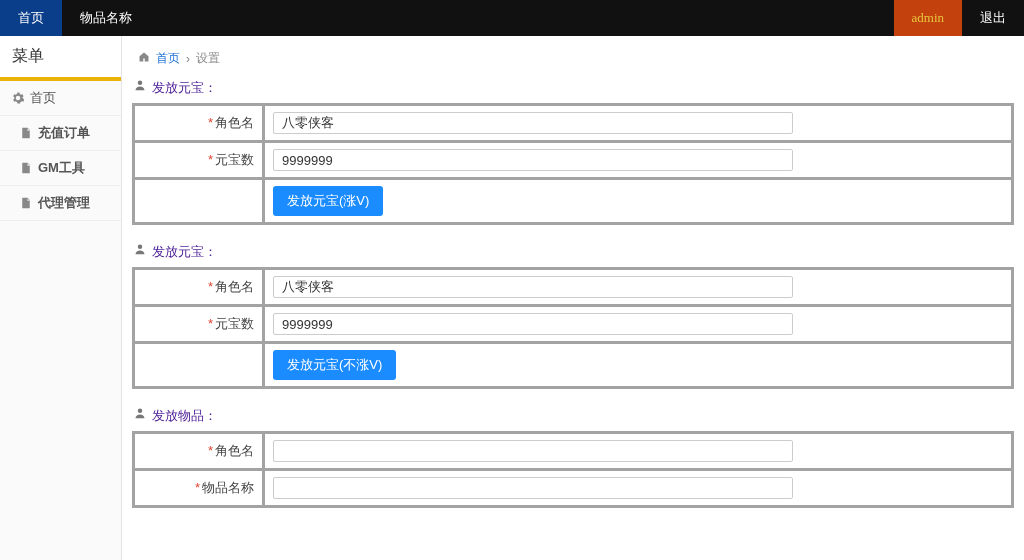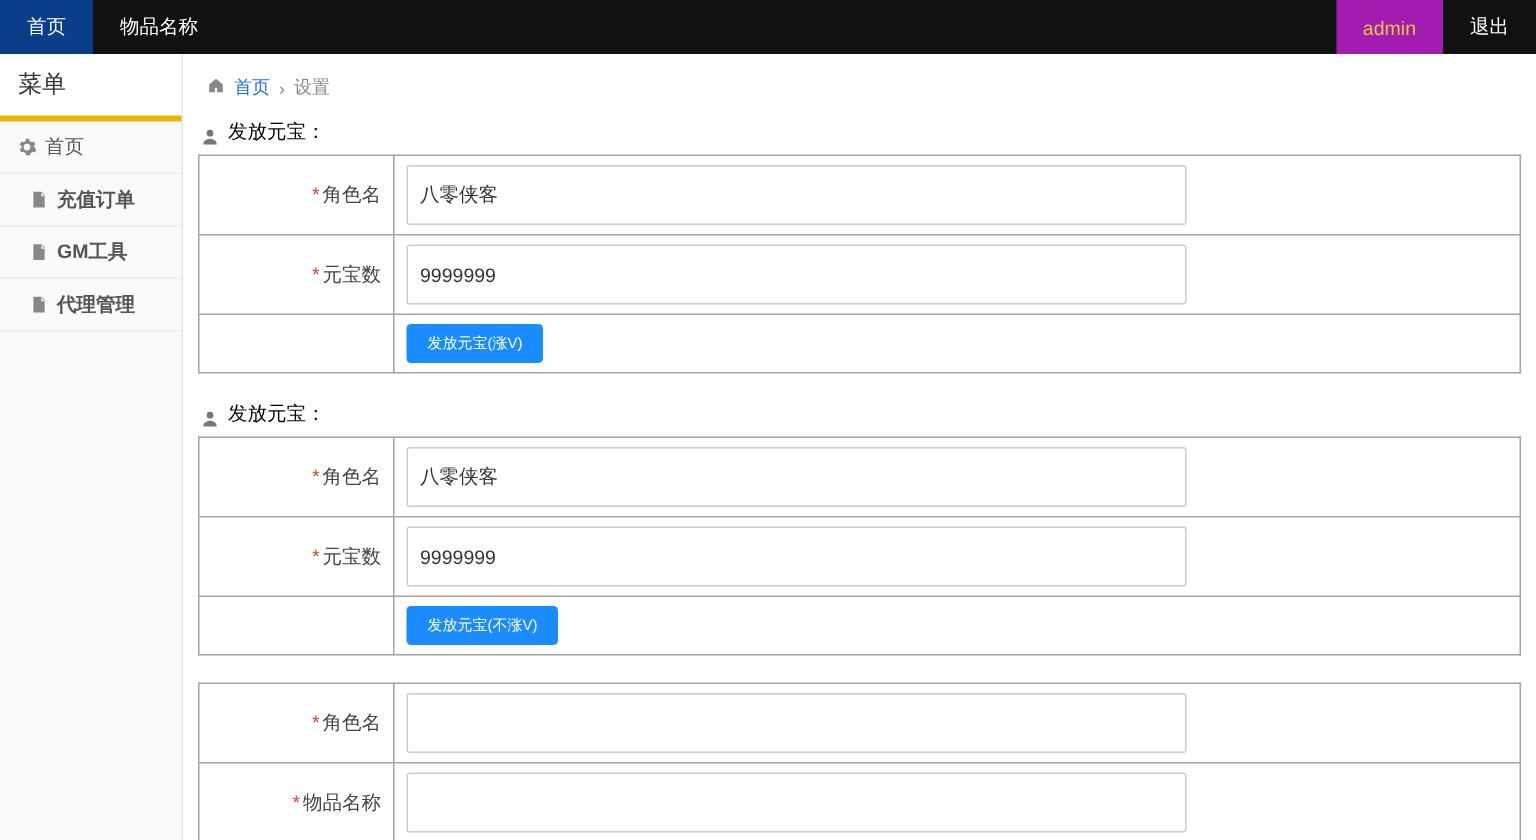--- a/index.html
+++ b/index.html
@@ -2,48 +2,48 @@
 <html><head>
 <meta charset="utf-8">
 <style>
 * { box-sizing: border-box; margin: 0; padding: 0; }
 body { font-family: "Microsoft YaHei", Arial, sans-serif; font-size: 13px; color: #333; background: #fff; }
 
 .topbar { height: 36px; background: #111; display: flex; align-items: stretch; justify-content: space-between; }
 .topbar-left, .topbar-right { display: flex; }
 .top-item { padding: 0 18px; display: flex; align-items: center; color: #fff; font-size: 13px; cursor: pointer; }
 .top-item.active { background: #0a3d8a; }
-.top-item.user { background: #a21caf; color: #e6c63e; }
+.top-item.user { background: #c2410c; color: #e6c63e; font-family: Liberation Serif, serif; }
 
 .container { display: flex; }
 .sidebar { width: 122px; border-right: 1px solid #e4e4e4; background: #fafafa; min-height: 524px; }
 .sidebar-title { padding: 10px 12px; font-size: 16px; color: #333; border-bottom: 4px solid #eab308; background: #fff; }
 .sidebar-item { padding: 8px 12px; font-size: 13px; color: #555; cursor: pointer; border-bottom: 1px solid #eee; display: flex; align-items: center; gap: 6px; }
 .sidebar-item.level2 { padding-left: 20px; font-weight: bold; }
 .ico { width: 12px; height: 12px; display: inline-flex; align-items: center; justify-content: center; }
 .ico svg { width: 12px; height: 12px; fill: #888; }
 
 .main { flex: 1; padding: 10px 10px 20px 10px; }
 .breadcrumb { display: flex; align-items: center; gap: 6px; font-size: 12px; color: #888; padding: 4px 6px 12px 6px; }
 .breadcrumb a { color: #1b6fd8; text-decoration: none; }
 .breadcrumb .home-ico svg { width: 12px; height: 12px; fill: #888; }
 
 .card { border: 1px solid #e4e4e4; border-radius: 2px; margin-bottom: 16px; background: #fff; }
 .card-inner { padding: 10px; }
 .banner-btn { display: inline-block; background: linear-gradient(#2a7ee8,#0a5ed0); color: #2a7ee8; font-size: 12px; padding: 6px 22px; border-radius: 2px; }
 
-.section-hdr { display: flex; align-items: flex-end; gap: 6px; font-size: 13px; color: #000000; margin: 0 0 6px 2px; }
+.section-hdr { display: flex; align-items: flex-start; gap: 6px; font-size: 13px; color: #4c1d95; margin: 0 0 6px 2px; }
 .section-hdr svg { width: 12px; height: 12px; fill: #777; }
 
 .form-table { width: 100%; border: 1px solid #e4e4e4; border-collapse: collapse; margin-bottom: 18px; }
-.form-table td { border: 1px solid #a3a3a3; padding: 6px 8px; font-size: 13px; }
+.form-table td { border: 3px solid #a3a3a3; padding: 6px 8px; font-size: 13px; }
 .form-table td.lbl { width: 130px; text-align: right; color: #444; background: #fff; }
 .form-table td.lbl .req { color: #d43; margin-right: 2px; }
-.field-input { width: 520px; max-width: 100%; height: 40px; border: 1px solid #ccc; border-radius: 2px; padding: 0 8px; font-size: 13px; color: #333; }
-.btn-primary { background: #1b8cff; color: #fff; border: none; border-radius: 3px; padding: 6px 14px; font-size: 10px; cursor: pointer; }
+.field-input { width: 520px; max-width: 100%; height: 22px; border: 1px solid #ccc; border-radius: 2px; padding: 0 8px; font-size: 13px; color: #333; }
+.btn-primary { background: #1b8cff; color: #fff; border: none; border-radius: 3px; padding: 6px 14px; font-size: 13px; cursor: pointer; }
 </style>
 </head>
 <body>
 
 <div class="topbar">
   <div class="topbar-left">
     <div class="top-item active">首页</div>
     <div class="top-item">物品名称</div>
   </div>
   <div class="topbar-right">
@@ -139,20 +139,26 @@
         <td class="lbl"><span class="req">*</span><span>元宝数</span></td>
         <td><input class="field-input" value="9999999" style=""></td>
       </tr>
       <tr>
         <td class="lbl"></td>
         <td><button class="btn-primary">发放元宝(不涨V)</button></td>
       </tr>
     </tbody>
       </table>
 
+    <div class="section-hdr">
+      <svg viewBox="0 0 16 16">
+          <path d="M8 8a3 3 0 100-6 3 3 0 000 6zm-6 7c0-3 3-5 6-5s6 2 6 5H2z"></path>
+        </svg>
+      <span>发放物品：</span>
+    </div>
     <table class="form-table">
       <tbody>
           <tr>
         <td class="lbl"><span class="req">*</span><span>角色名</span></td>
         <td><input class="field-input" value="" style=""></td>
       </tr>
       <tr>
         <td class="lbl"><span class="req">*</span><span>物品名称</span></td>
         <td><input class="field-input" value="" style=""></td>
       </tr>

